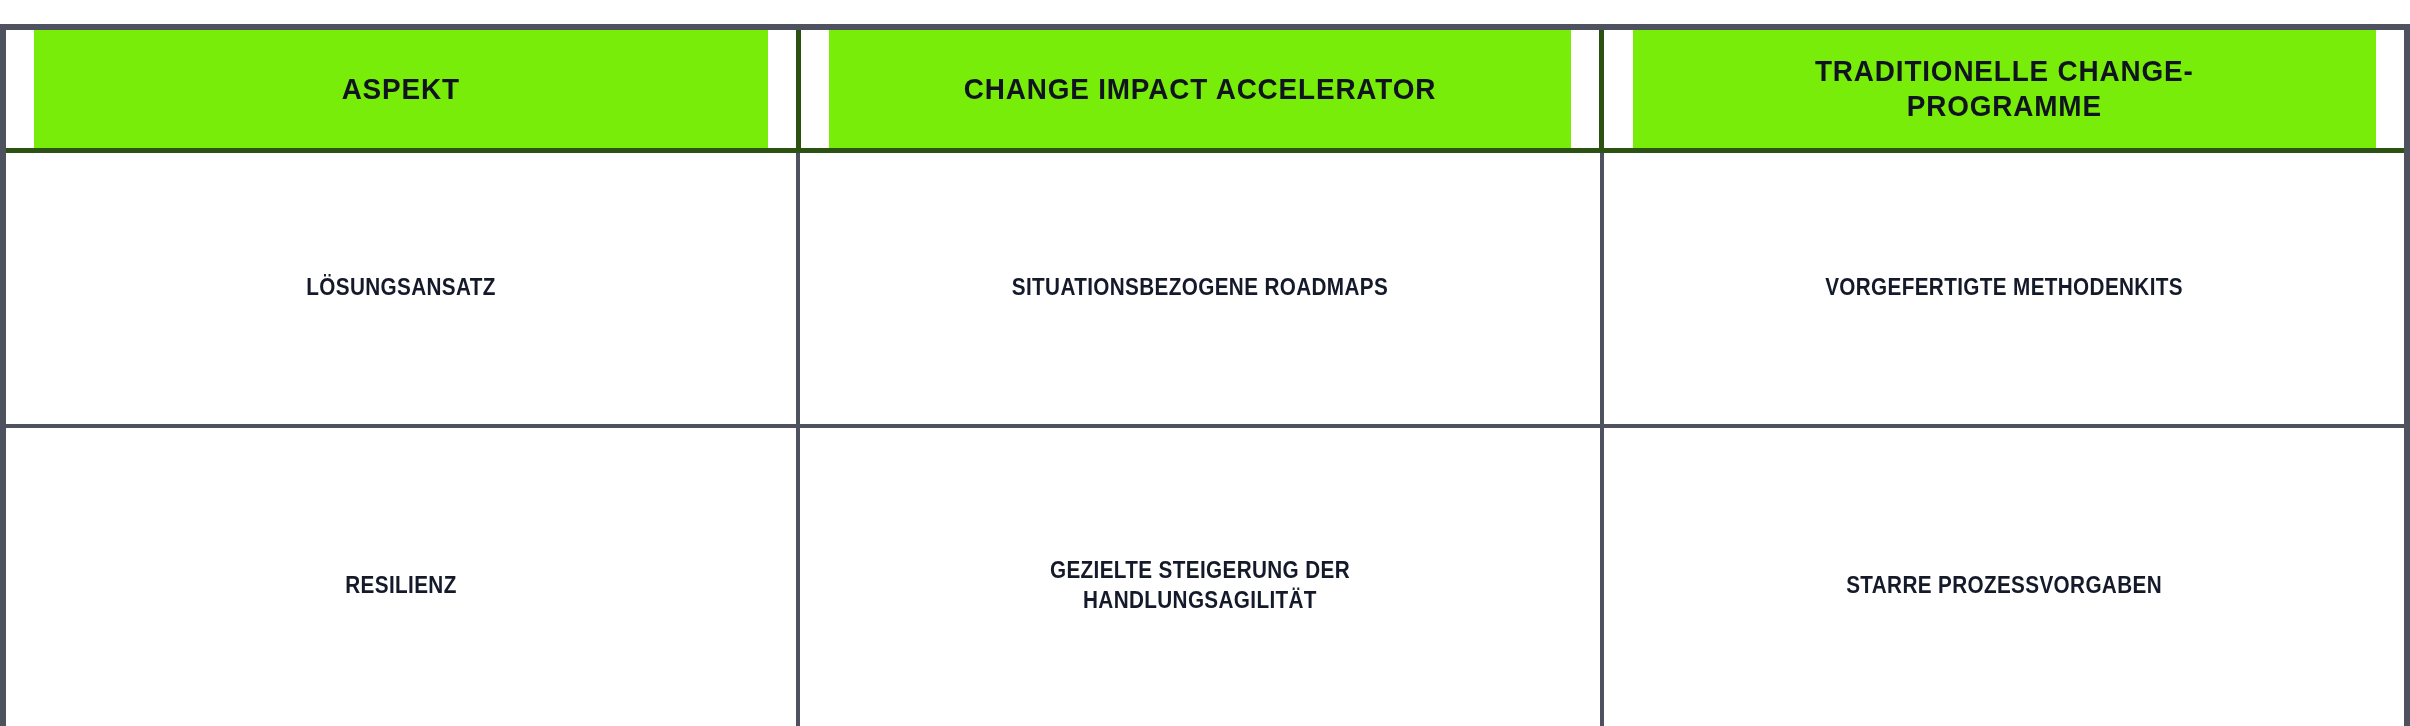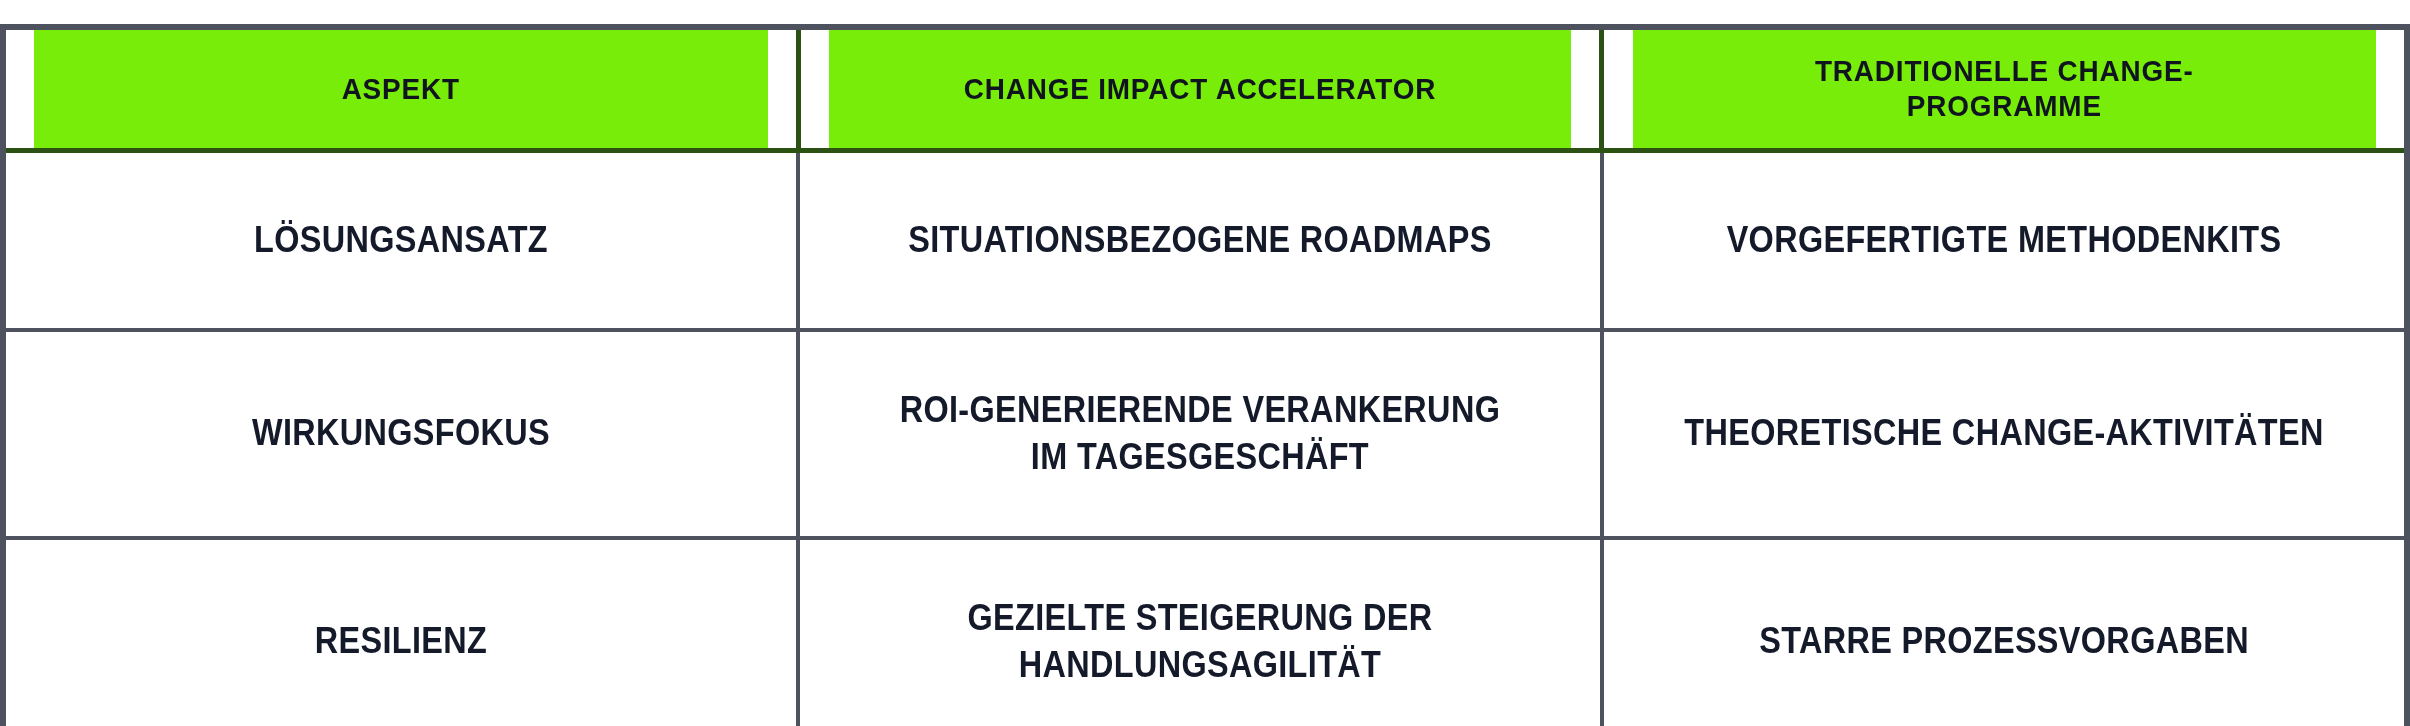--- a/index.html
+++ b/index.html
@@ -61,21 +61,21 @@
   tbody tr.body-row td {
     background: #ffffff;
     color: #141a2a;
     text-align: center;
     vertical-align: middle;
     padding: 10px 22px;
     border-top: 4px solid #4e515e;
     border-left: 4px solid #4e515e;
     font-family: "Liberation Sans", sans-serif;
     font-weight: 700;
-    font-size: 36px;
+    font-size: 23px;
     letter-spacing: 0.4px;
     line-height: 1.3;
   }
   tbody tr.body-row td.col-1 { border-left: none; }
   tbody tr.body-row td .cell-text {
     display: block;
     transform: scaleX(0.9);
     transform-origin: center center;
     white-space: pre-line;
   }
@@ -108,32 +108,20 @@
         <td class="col-1">
             <span class="cell-text">LÖSUNGSANSATZ</span>
           </td>
         <td class="col-2">
             <span class="cell-text">SITUATIONSBEZOGENE ROADMAPS</span>
           </td>
         <td class="col-3">
             <span class="cell-text">VORGEFERTIGTE METHODENKITS</span>
           </td>
       </tr>
-      <tr class="body-row r3">
-        <td class="col-1">
-            <span class="cell-text">WIRKUNGSFOKUS</span>
-          </td>
-        <td class="col-2">
-            <span class="cell-text">ROI-GENERIERENDE VERANKERUNG
-IM TAGESGESCHÄFT</span>
-          </td>
-        <td class="col-3">
-            <span class="cell-text">THEORETISCHE CHANGE-AKTIVITÄTEN</span>
-          </td>
-      </tr>
       <tr class="body-row r4">
         <td class="col-1">
             <span class="cell-text">RESILIENZ</span>
           </td>
         <td class="col-2">
             <span class="cell-text">GEZIELTE STEIGERUNG DER
 HANDLUNGSAGILITÄT</span>
           </td>
         <td class="col-3">
             <span class="cell-text">STARRE PROZESSVORGABEN</span>

